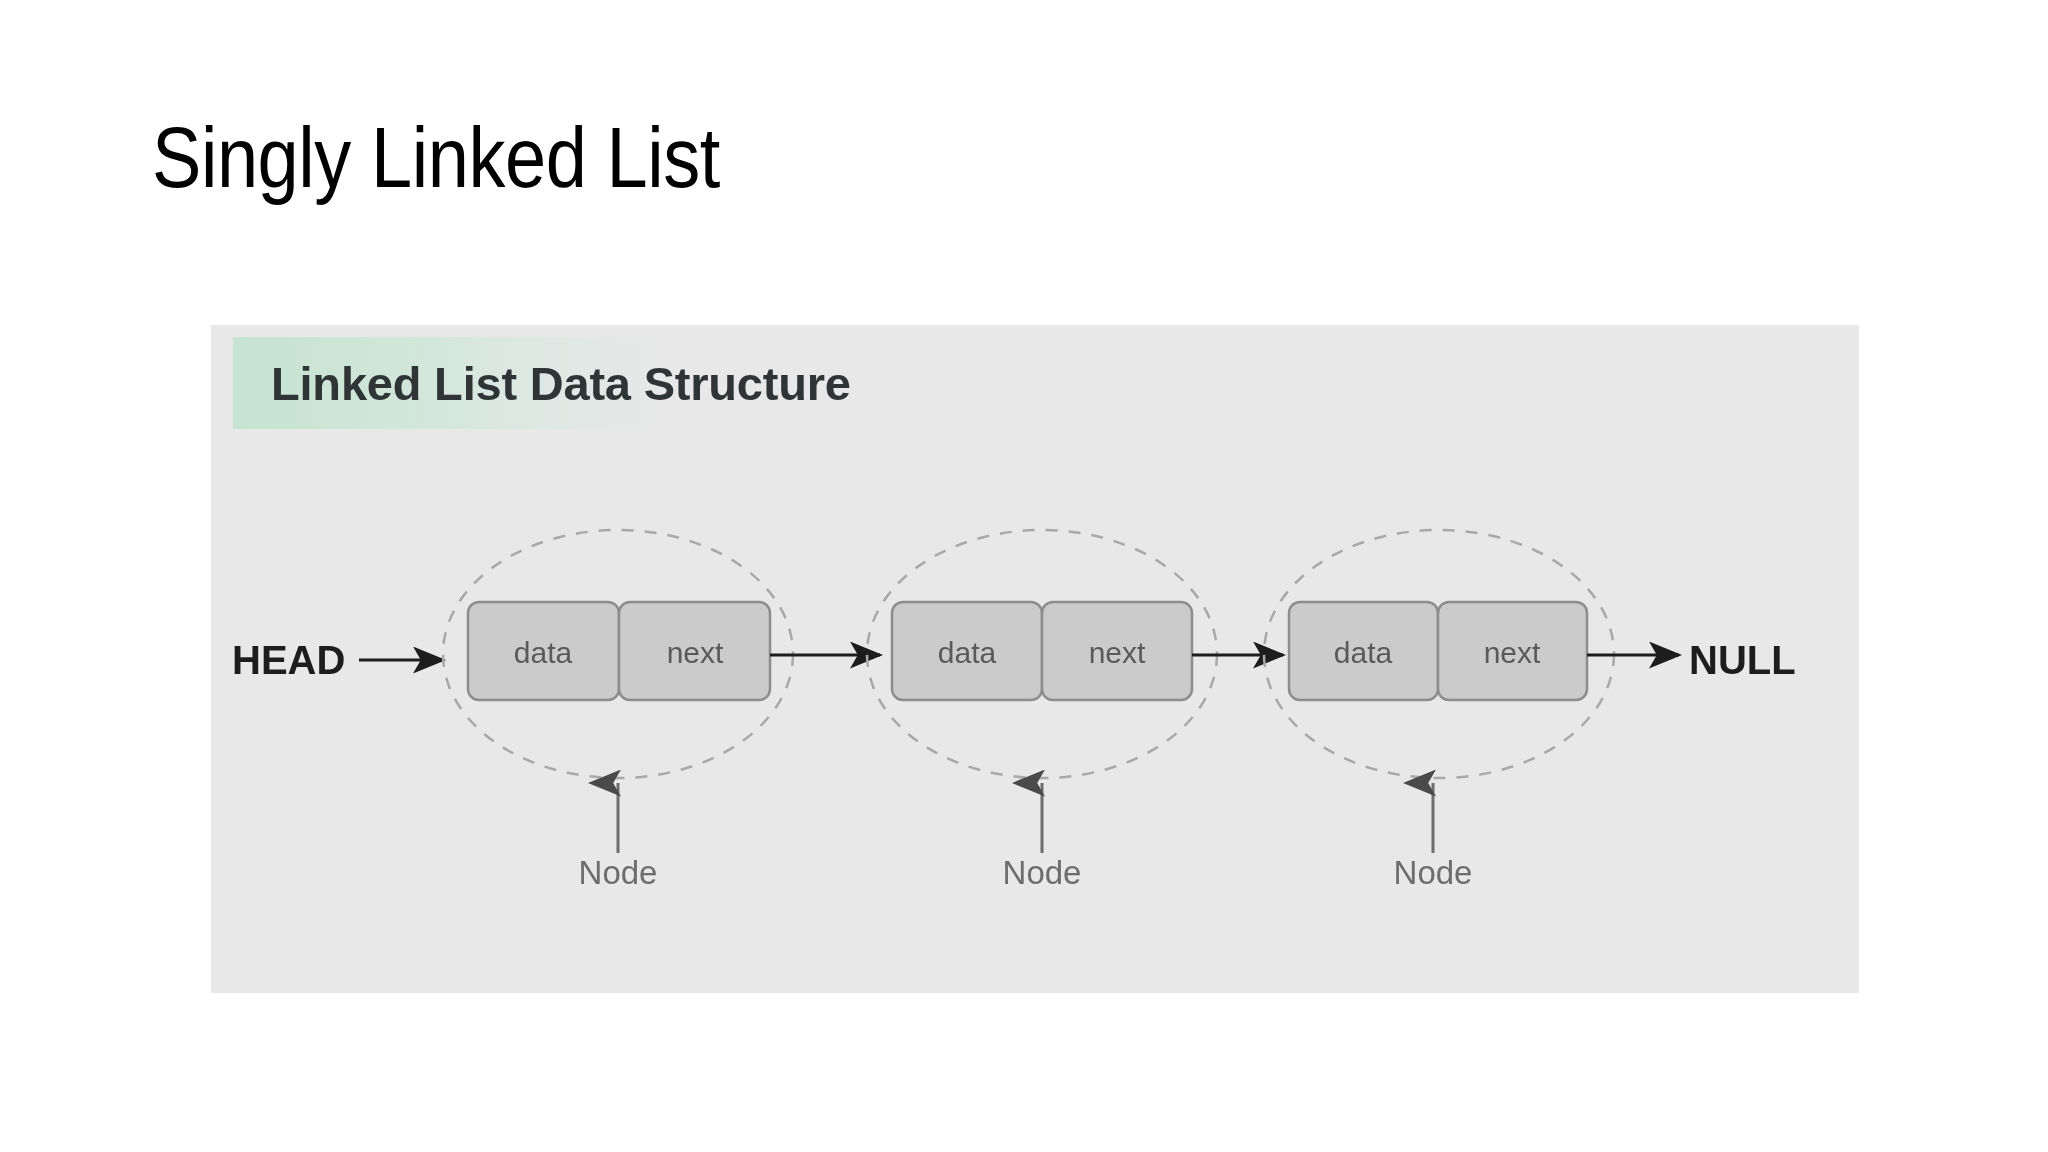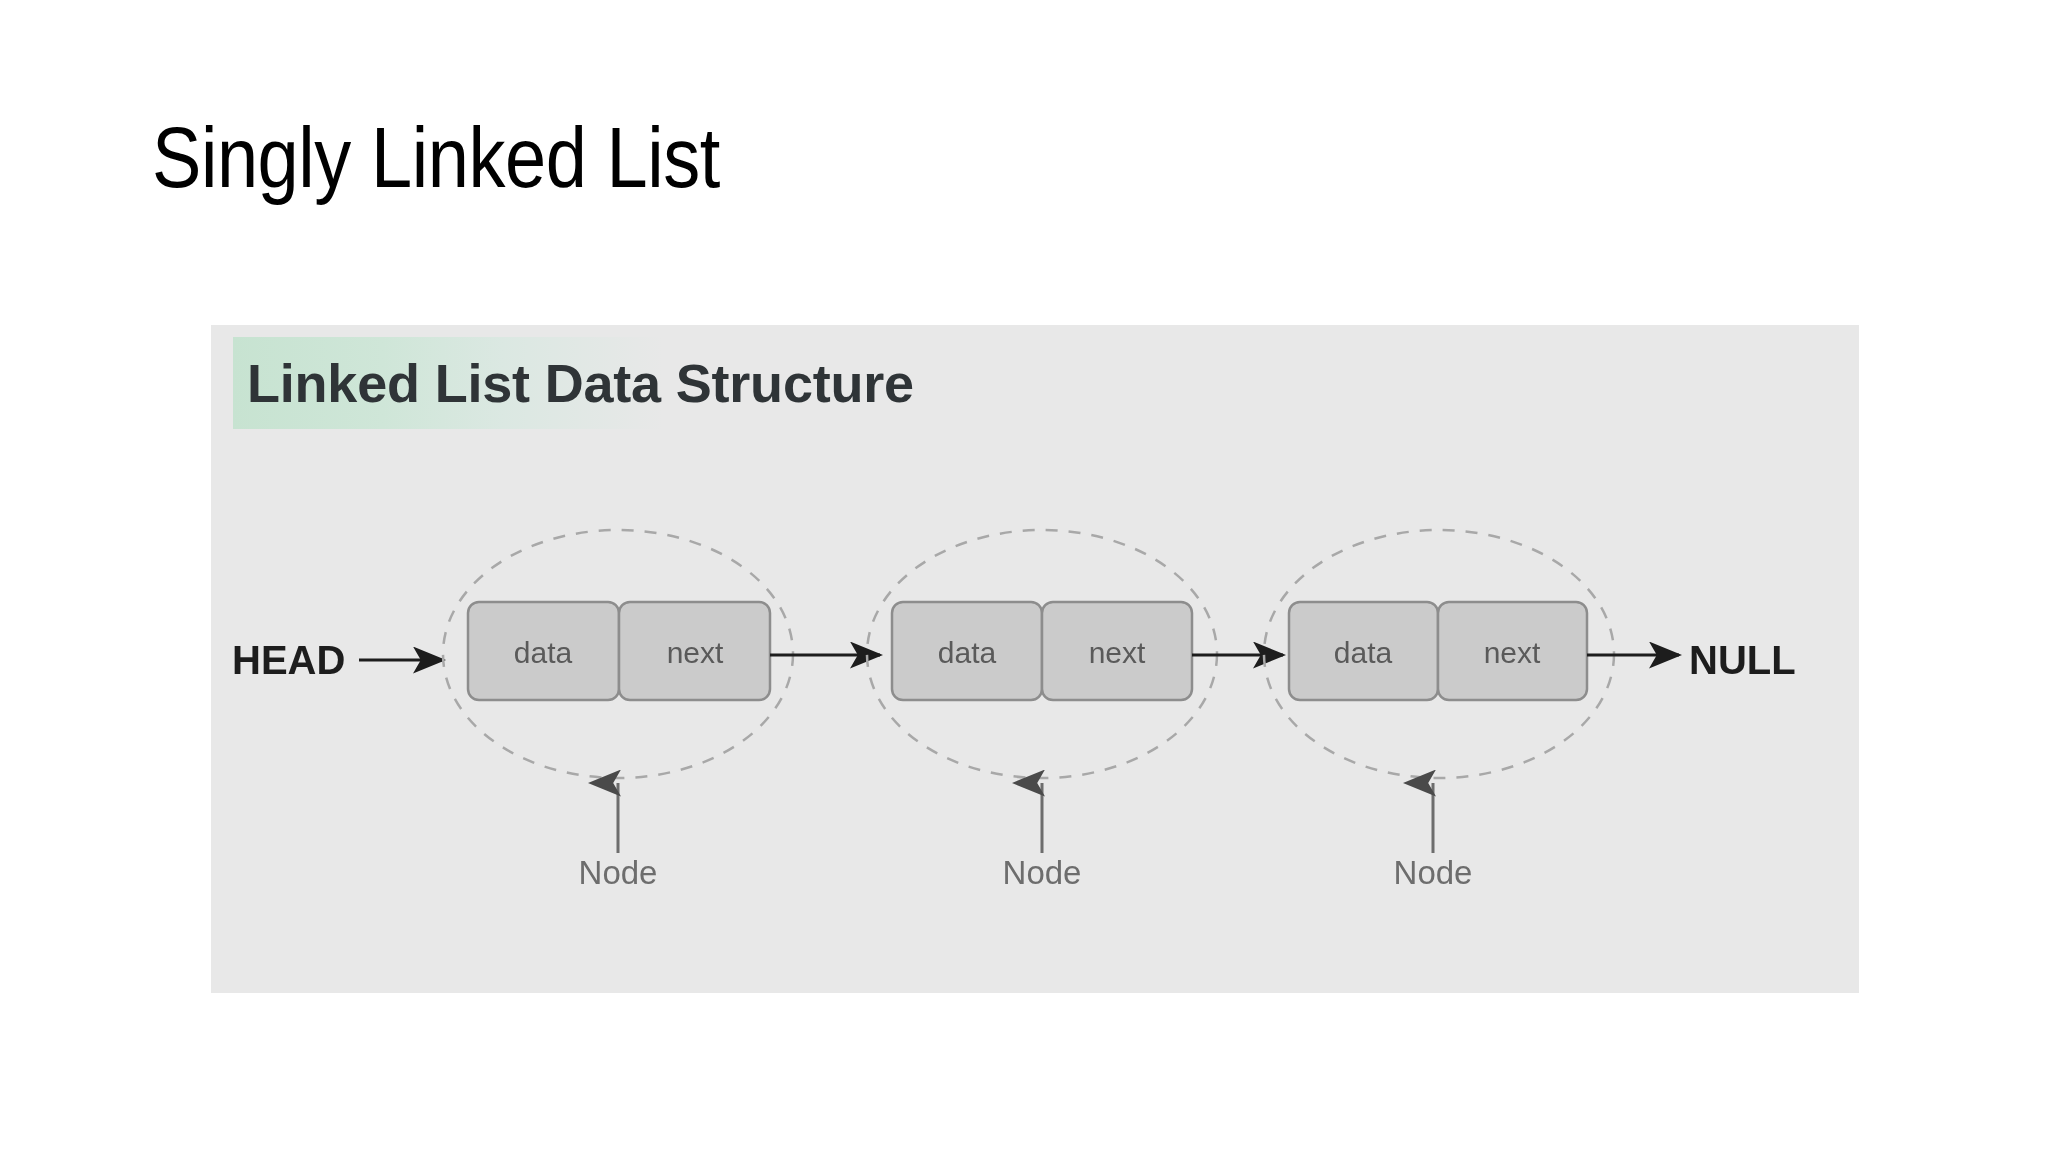--- a/index.html
+++ b/index.html
@@ -51,25 +51,26 @@
     align-items: center;
     padding-left: 14px;
     padding-right: 640px;
     background: linear-gradient(to right,
                 #c7e3d1 0px,
                 #cfe6d8 150px,
                 #dbe8e2 270px,
                 #e8e8e8 430px);
   }
   #diagram-title {
-    font-size: 54px;
+    font-size: 47px;
     font-weight: 700;
     color: #2f3437;
     letter-spacing: -0.2px;
     white-space: nowrap;
+    margin-left: 24px;
   }
 
   
   #diagram-svg {
     position: absolute;
     left: 0;
     top: 0;
     width: 1648px;
     height: 668px;
   }

